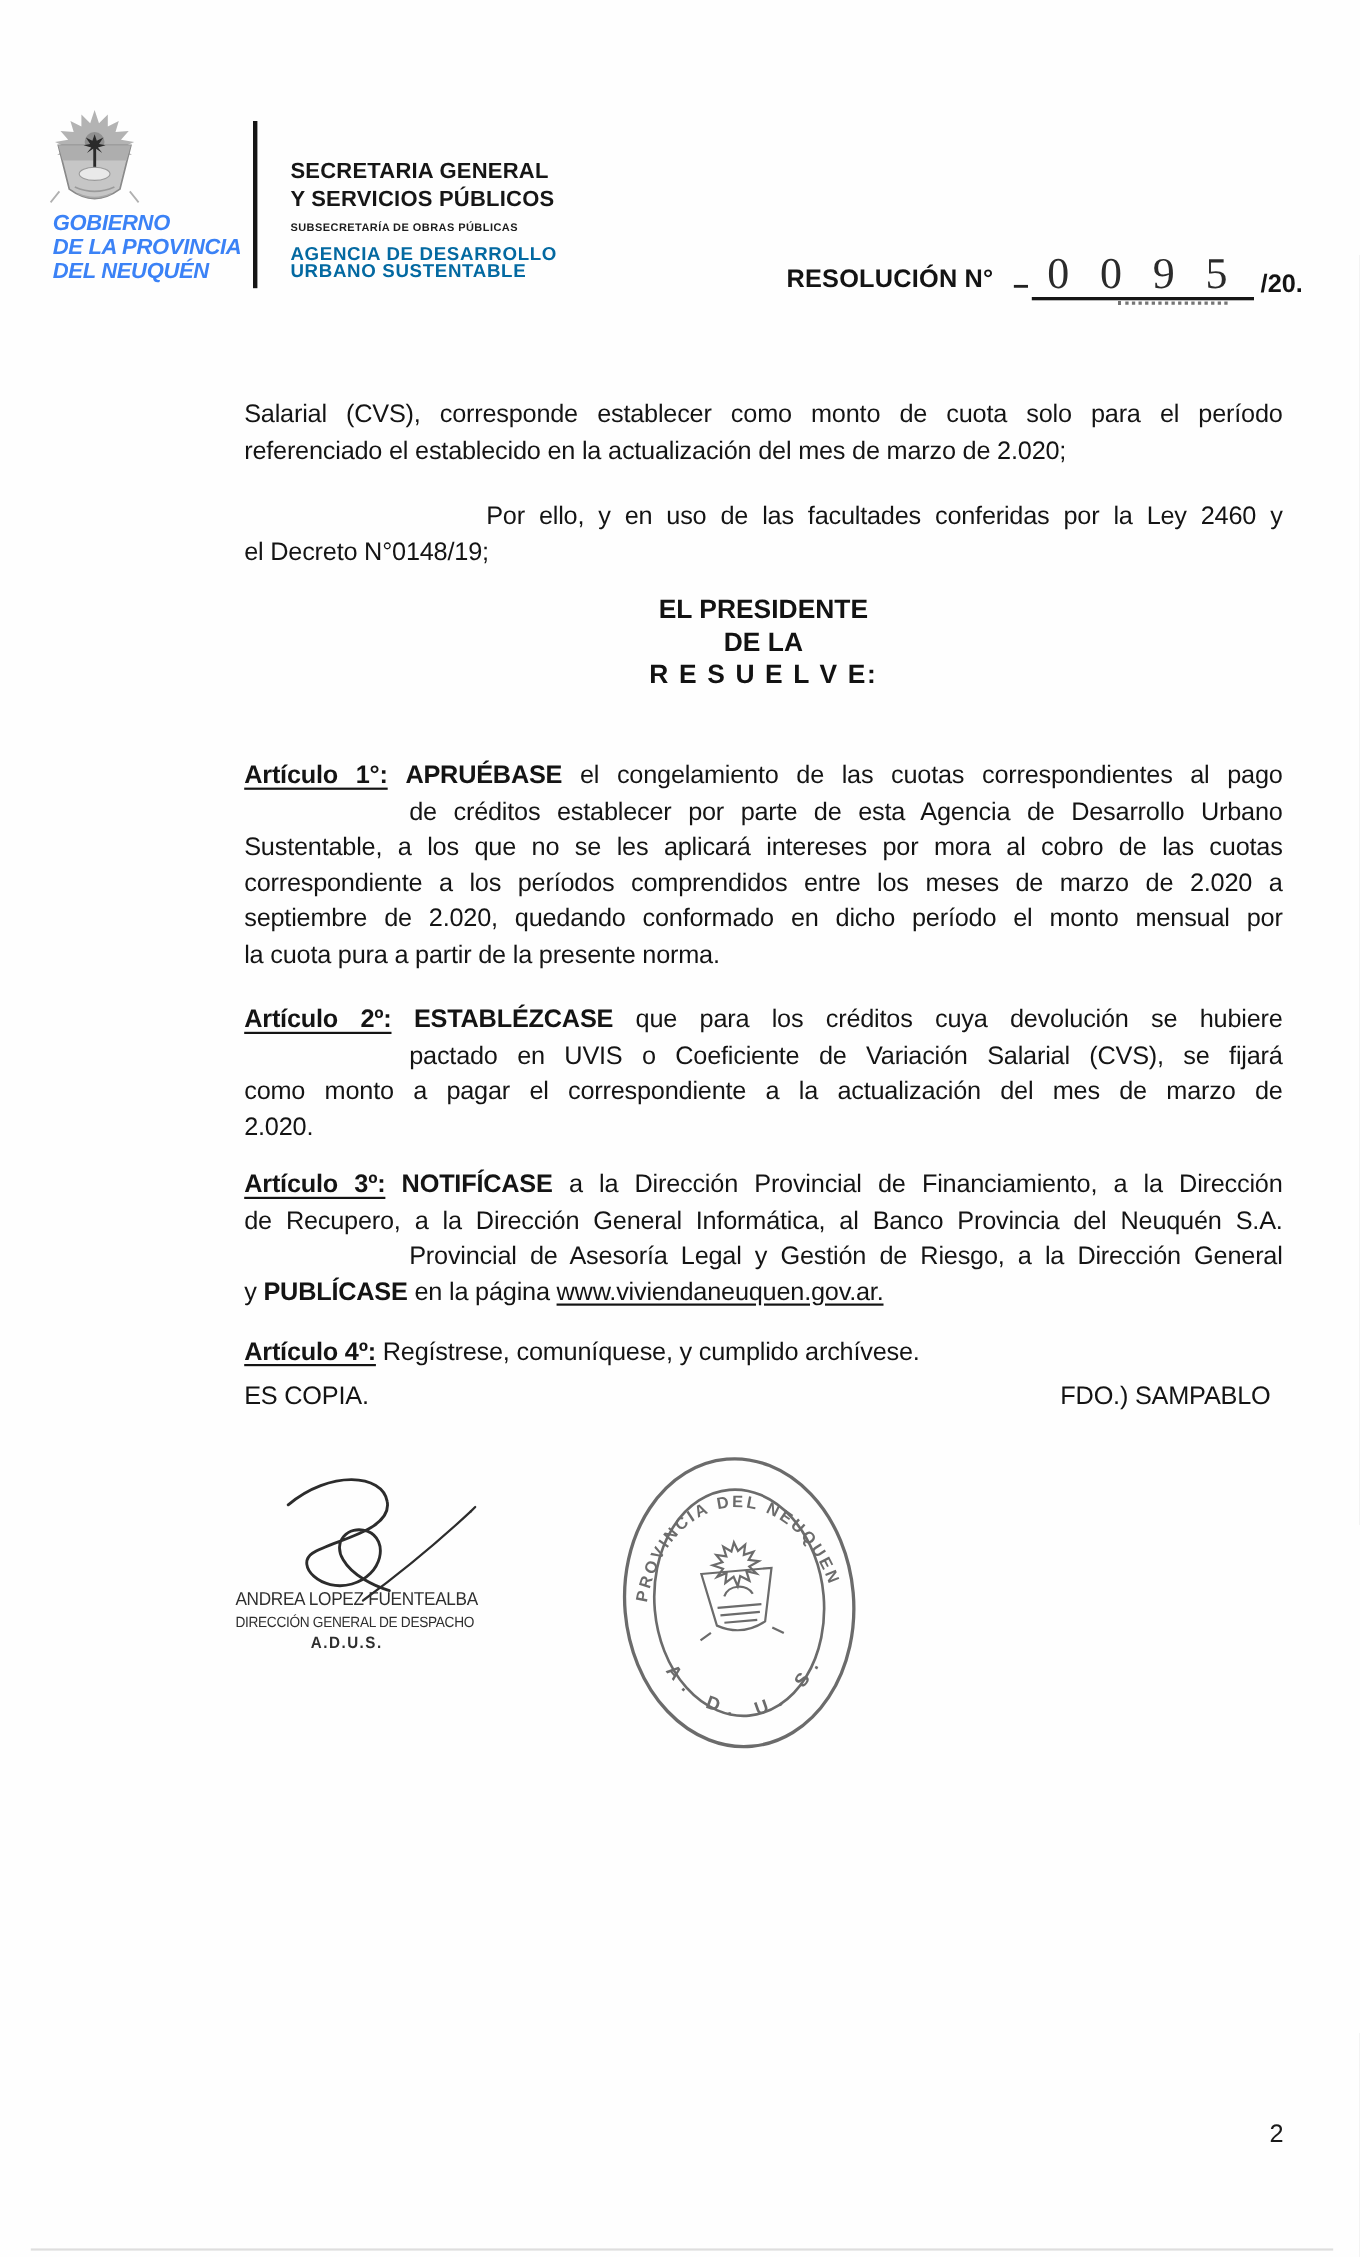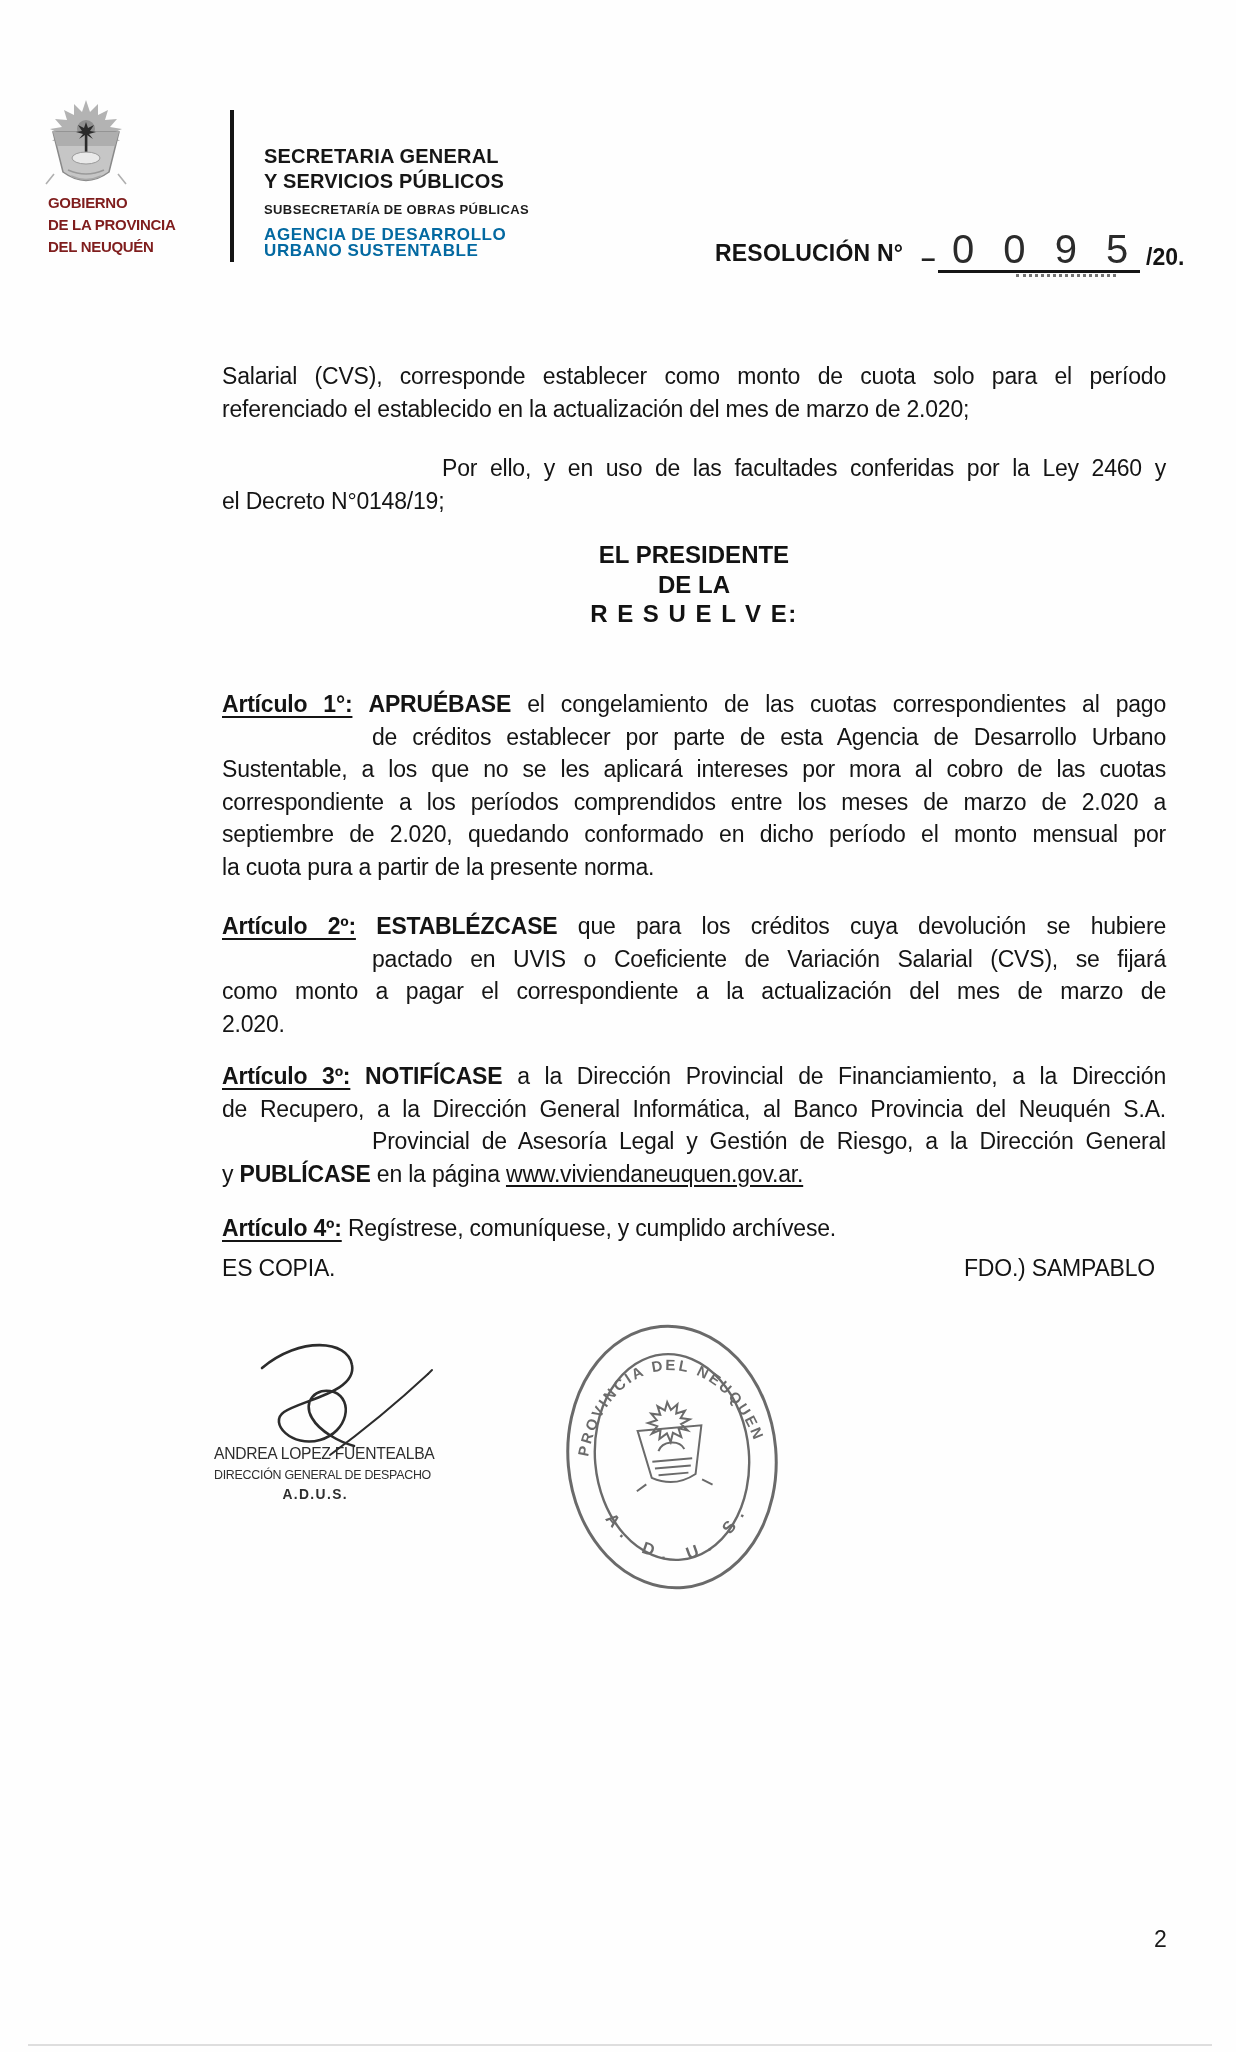--- a/index.html
+++ b/index.html
@@ -5,35 +5,35 @@
   html,body { margin:0; padding:0; background:#e9e9e9; }
   .page {
     position:relative; width:1236px; height:2052px; margin:0 auto;
     background:#fefefe; overflow:hidden;
     font-family:"Liberation Sans", sans-serif; color:#141414;
   }
 
   
   .lh-gov {
     position:absolute; left:48px; top:192px;
-    font-weight:800; font-size:15px; line-height:22px; letter-spacing:-0.3px; color:#7f1d1d;
+    font-weight:800; font-size:20px; line-height:22px; letter-spacing:-0.3px; color:#3b82f6;font-style:italic;
   }
   .lh-divider { position:absolute; left:230px; top:110px; width:3.5px; height:152px; background:#151515; }
   .lh-right { position:absolute; left:264px; top:144px; }
   .lh-secretariat { font-weight:800; font-size:20px; line-height:25px; letter-spacing:0.2px; color:#161616; }
-  .lh-subsec { margin-top:8px; font-weight:700; font-size:13px; letter-spacing:0.4px; color:#1c1c1c; }
+  .lh-subsec { margin-top:8px; font-weight:700; font-size:10px; letter-spacing:0.4px; color:#1c1c1c; }
   .lh-agency { margin-top:10px; font-weight:600; font-size:17px; line-height:15.5px; letter-spacing:0.6px; color:#0369a1; }
 
   
   .res-label { position:absolute; left:715px; top:240px; font-weight:800; font-size:23px; letter-spacing:0.2px; }
   .res-dash  { position:absolute; left:921px; top:243px; font-size:26px; font-weight:600; color:#222; }
   .res-underline { position:absolute; left:938px; top:226px; width:202px; height:44px; border-bottom:3.5px solid #161616; }
   .res-number {
     position:absolute; left:14px; bottom:-2px;
-    font-family:Liberation Sans, sans-serif; font-weight:400; font-size:40px; letter-spacing:9px;
+    font-family:Liberation Serif, serif; font-weight:400; font-size:40px; letter-spacing:9px;
     color:#2b2b2b; white-space:nowrap;
   }
   .res-dots { position:absolute; left:1016px; top:274px; width:100px; border-top:3px dotted #3a3a3a; opacity:0.7; }
   .res-year { position:absolute; left:1146px; top:244px; font-weight:800; font-size:23px; }
 
   
   .bodytext { position:absolute; left:222px; width:944px; font-size:23px; letter-spacing:-0.2px; line-height:32.5px; color:#141414; }
   .line { text-align:justify; text-align-last:justify; text-justify:inter-word; height:32.5px; }
   .line.left { text-align-last:left; }
   .line.ind150 { padding-left:150px; }

